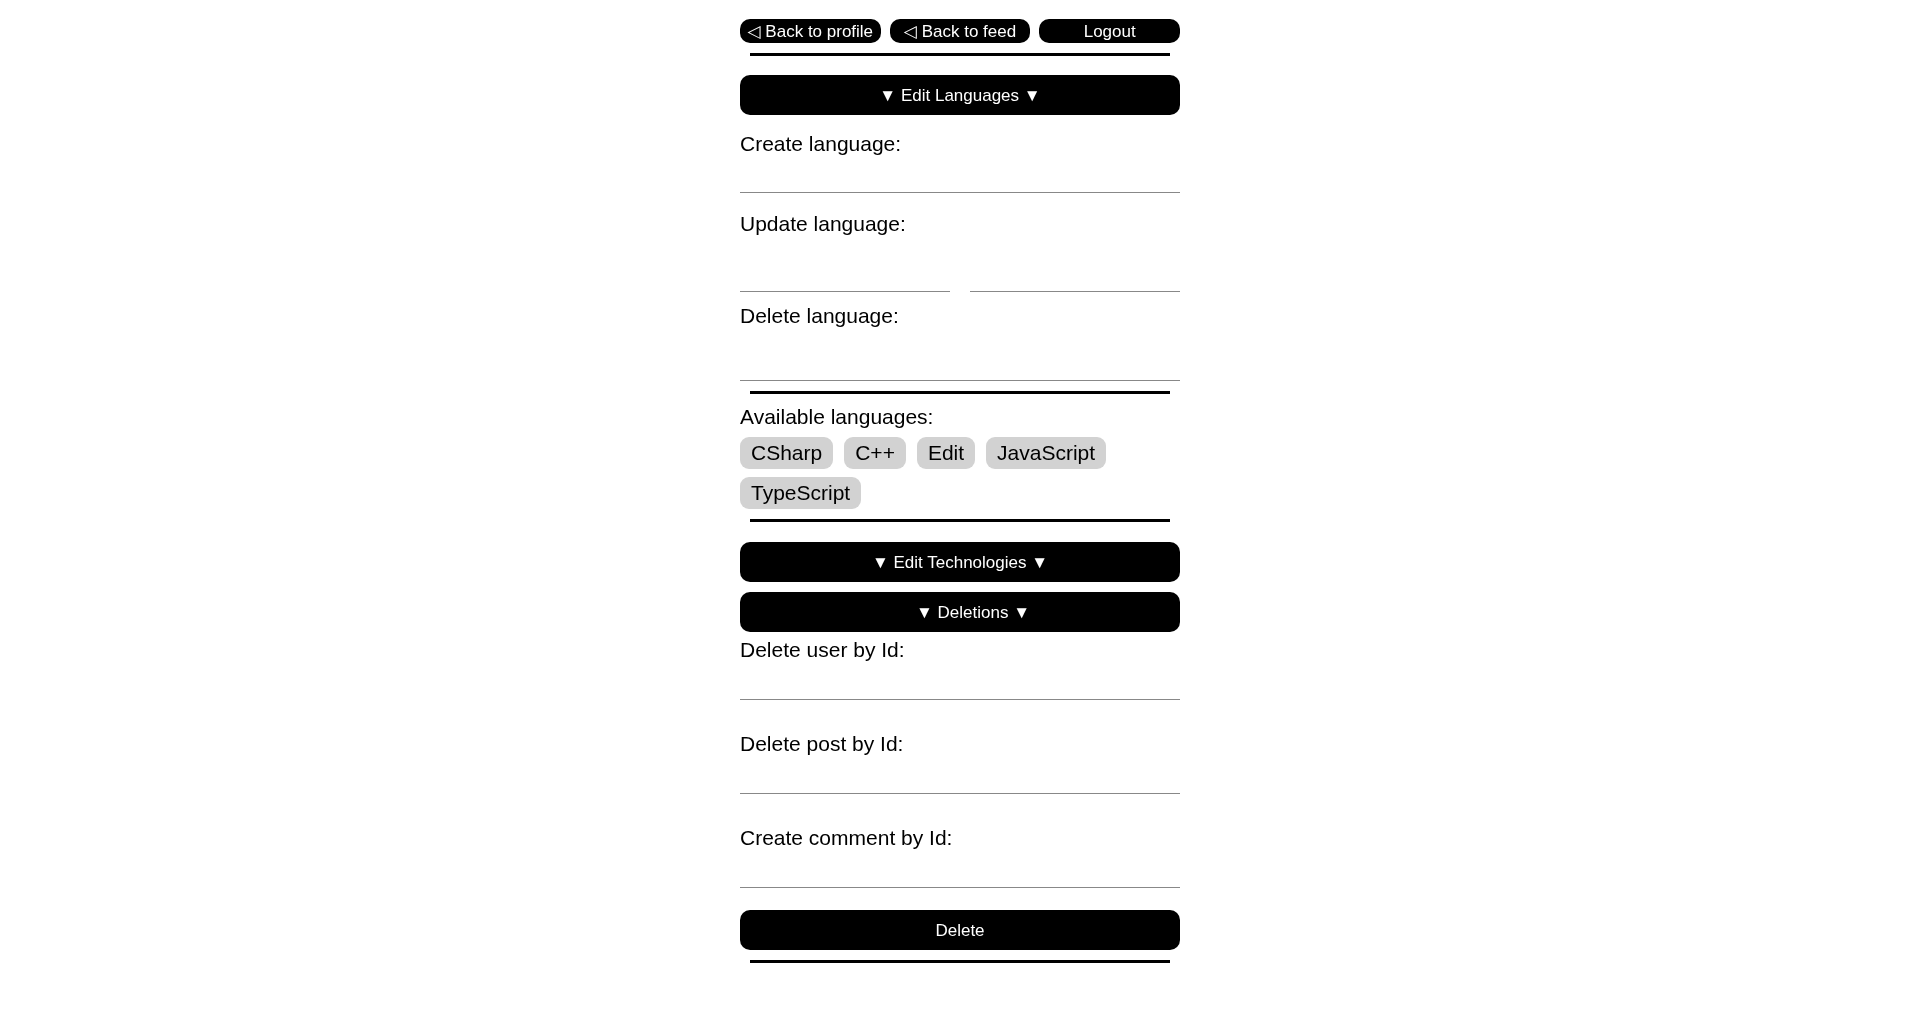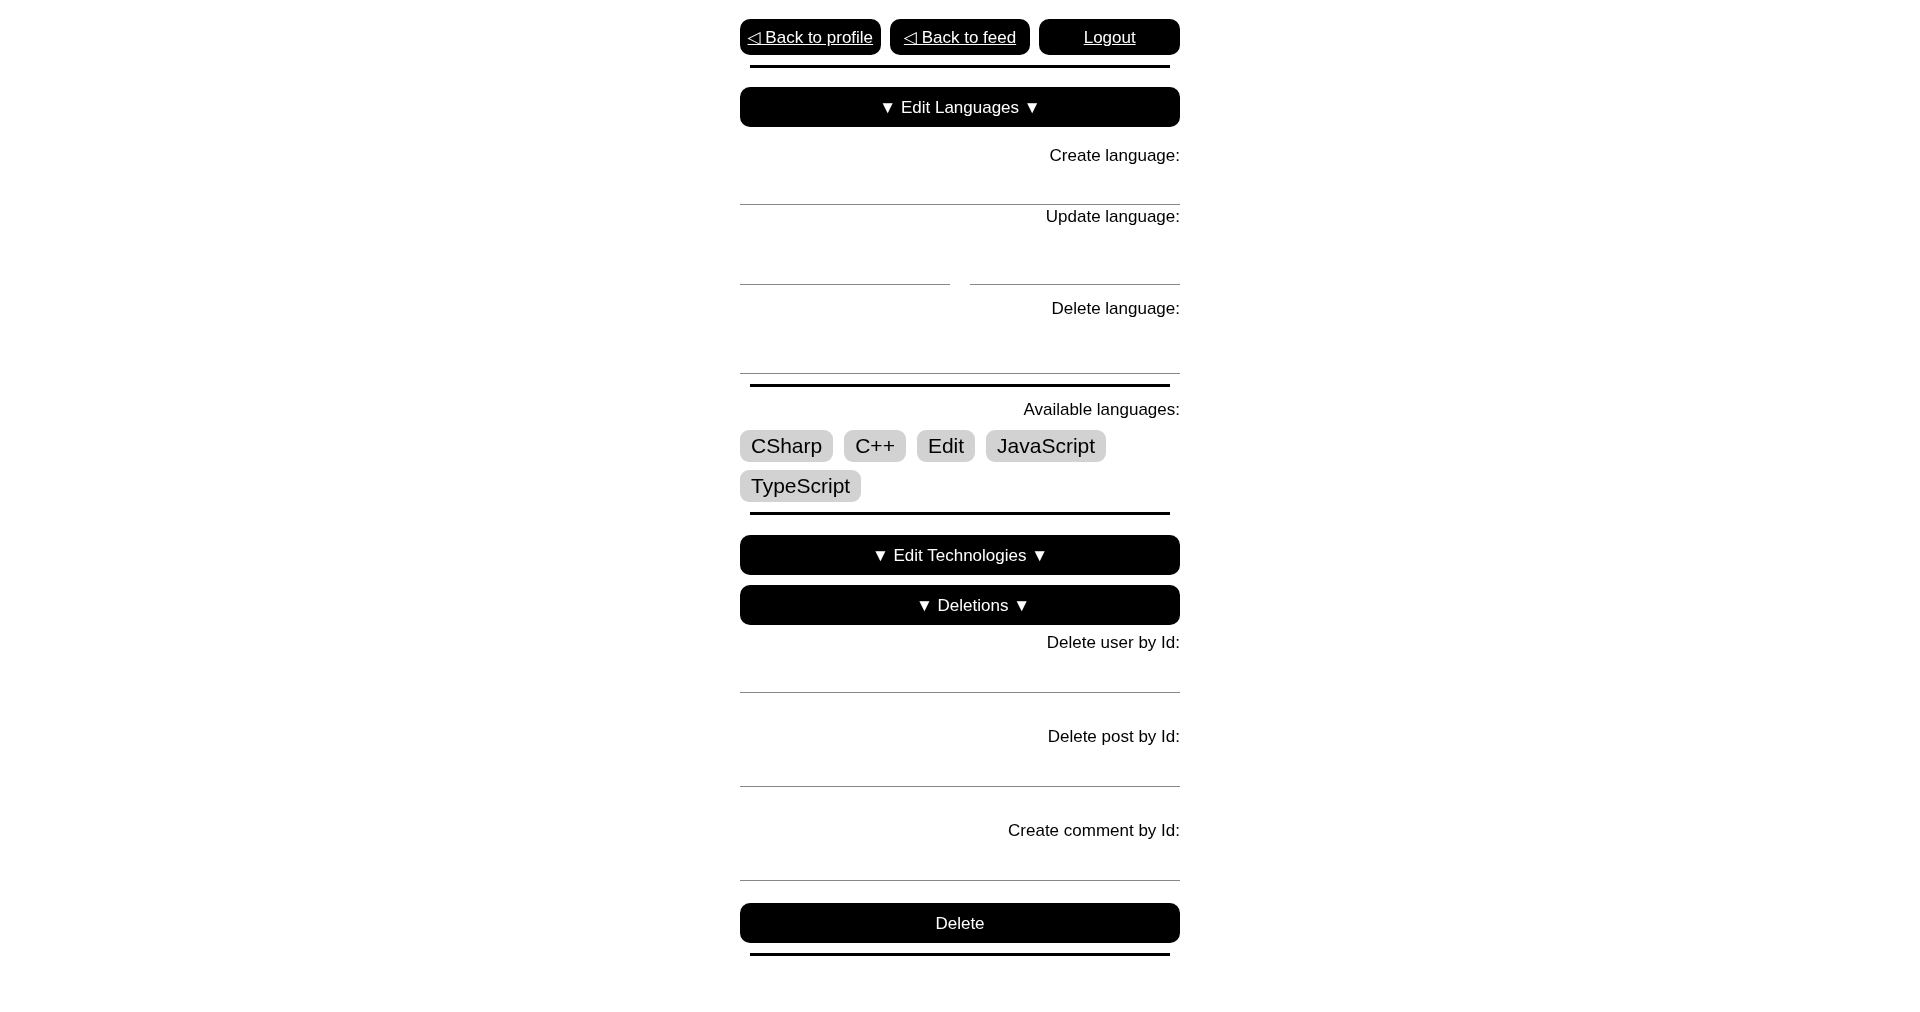--- a/index.html
+++ b/index.html
@@ -30,38 +30,36 @@
     line-height: 1;
     cursor: pointer;
     padding: 0;
   }
   .btn-row {
     display: flex;
     gap: 9px;
   }
   .btn-row .btn {
     flex: 1;
-    height: 36px;
-    text-decoration: underline;
+    height: 24px;
   }
   .btn.full {
     width: 100%;
     height: 40px;
   }
   hr.divider {
     border: 0;
     border-top: 3px solid var(--divider, #000000);
     margin: 10px 10px 0 10px;
   }
   .field-label {
     display: block;
-    font-size: 17px;
+    font-size: 21px;
     line-height: 24px;
     margin: 0;
-    text-align: right;
   }
   .line-input {
     display: block;
     width: 100%;
     height: 36px;
     border: 0;
     border-bottom: 1px solid var(--input-underline, #888888);
     background: transparent;
     outline: none;
     padding: 0 2px;
@@ -73,21 +71,21 @@
     display: flex;
     gap: 20px;
   }
   .two-col .line-input { flex: 1; }
 
   
   .mt-divider-top    { margin-top: 10px; }
   .mt-edit-langs     { margin-top: 19px; }
   .mt-create-label   { margin-top: 17px; }
   .mt-create-input   { margin-top: 1px; }
-  .mt-update-label   { margin-top: 0; }
+  .mt-update-label   { margin-top: 19px; }
   .mt-update-row     { margin-top: 20px; }
   .mt-dellang-label  { margin-top: 12px; }
   .mt-dellang-input  { margin-top: 17px; }
   .mt-modify-btn     { margin-top: 20px; }
   .mt-avail-label    { margin-top: 11px; }
   .mt-tags           { margin-top: 8px; }
   .mt-edit-tech      { margin-top: 20px; }
   .mt-deletions      { margin-top: 10px; padding-left: 26px; }
   .mt-deluser-label  { margin-top: 6px; }
   .mt-del-input      { margin-top: 2px; }

